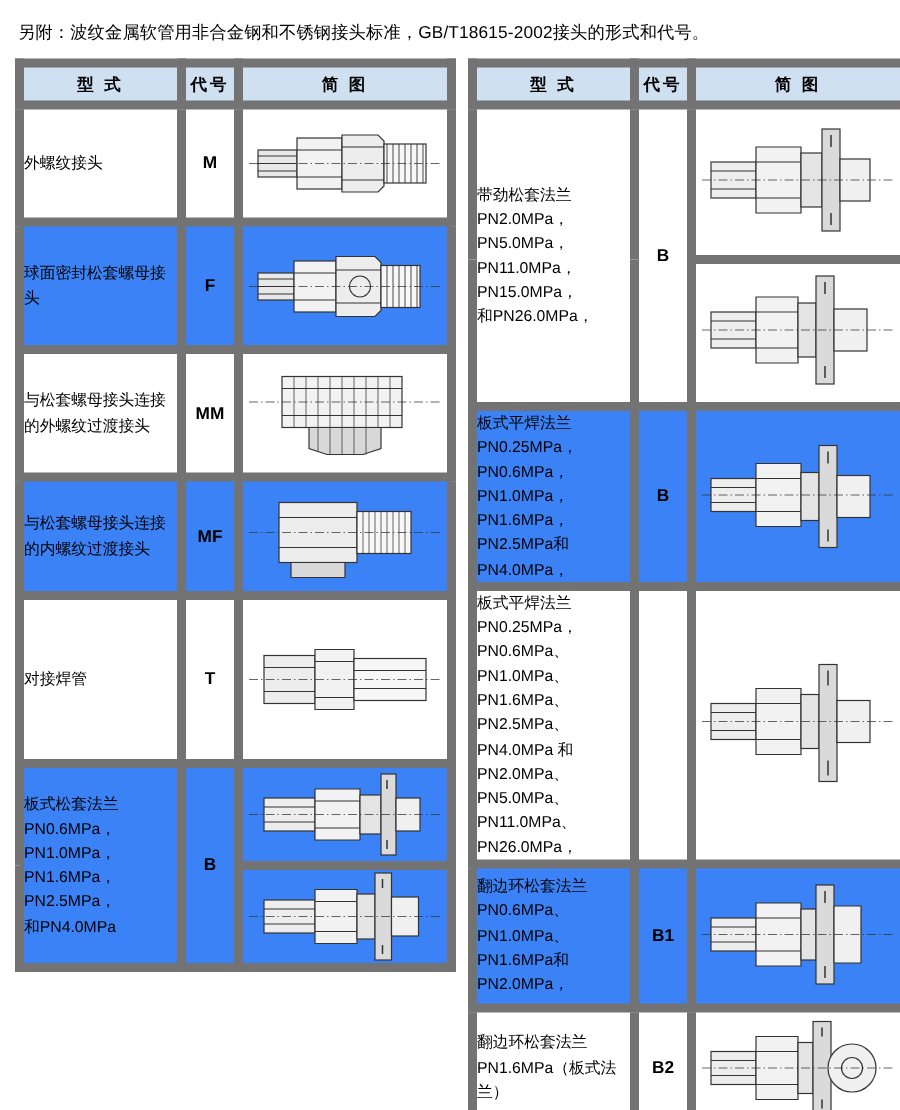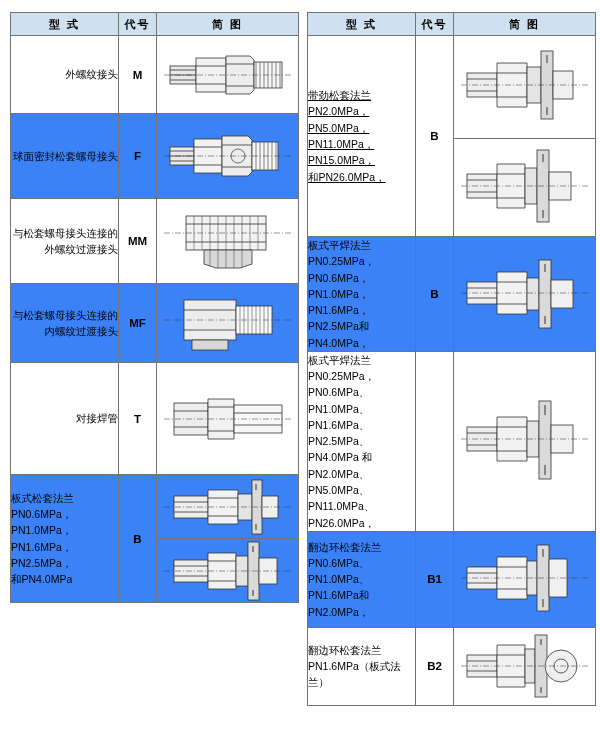--- a/index.html
+++ b/index.html
@@ -35,21 +35,21 @@
     gap: 0px;
   }
   table.spec {
     border-collapse: collapse;
     table-layout: fixed;
     border: 1px solid #4a6fa5;
   }
   table.spec.left { width: 290px; }
   table.spec.right { width: 290px; margin-left: 0px; }
   table.spec th, table.spec td {
-    border: 1px solid #737373;
+    border: 6px solid #737373;
     padding: 0;
     vertical-align: middle;
   }
   thead th {
     background: #cfe0f0;
     height: 22px;
     font-size: 11px;
     font-weight: bold;
     text-align: center;
     color: #000;
@@ -60,21 +60,21 @@
   .col-fig  { width: 142px; }
 
   td.type-cell {
     font-size: 10.5px;
     line-height: 1.55;
     padding: 6px 7px;
     text-align: left;
     color: #000;
   }
   td.type-cell.center {
-    text-align: right;
+    text-align: left;
   }
   td.code-cell {
     text-align: center;
     font-size: 11.5px;
     font-weight: bold;
   }
   td.fig-cell {
     text-align: center;
     padding: 2px 0;
   }
@@ -90,20 +90,21 @@
   .gap {
     width: 8px;
     flex: 0 0 8px;
   }
 </style>
 </head>
 <body>
 
 <div class="page">
 
+  <div class="caption">另附：波纹金属软管用非合金钢和不锈钢接头标准，GB/T18615-2002接头的形式和代号。</div>
 
   <div class="tables">
 
     <table class="spec left">
       <colgroup>
         <col class="col-type">
           <col class="col-code">
           <col class="col-fig">
       </colgroup>
       <thead>
@@ -280,21 +281,21 @@
       <thead>
         <tr>
           <th>型      式</th>
           <th>代号</th>
           <th>简      图</th>
         </tr>
       </thead>
       <tbody>
 
         <tr class="plain" style="height:103px;">
-          <td class="type-cell plainc" rowspan="2" style="white-space:pre-line;text-decoration:underline;">带劲松套法兰
+          <td class="type-cell plainc" rowspan="2" style="white-space:pre-line;">带劲松套法兰
 PN2.0MPa，PN5.0MPa，
 PN11.0MPa，PN15.0MPa，
 和PN26.0MPa，</td>
           <td class="code-cell plainc" rowspan="2">B</td>
           <td class="fig-cell plainc">
             <svg class="fig" width="128" height="96" viewBox="0 0 128 96">
               <g fill="none" stroke="#333" stroke-width="0.8">
                 <rect x="6" y="34" width="30" height="24" fill="#ededed"></rect>
                 <line x1="6" y1="40" x2="36" y2="40"></line>
                   <line x1="6" y1="52" x2="36" y2="52"></line>

